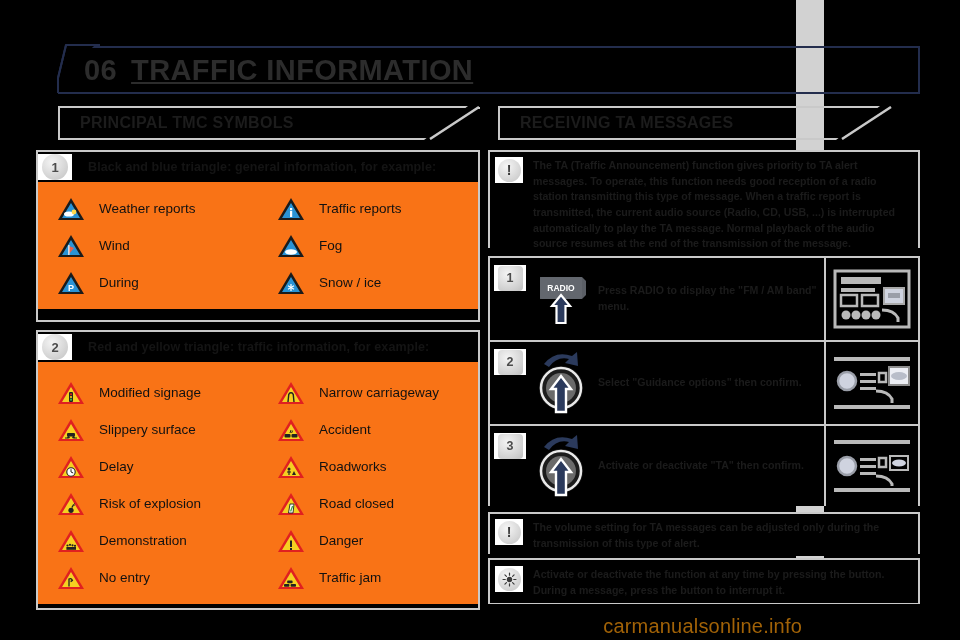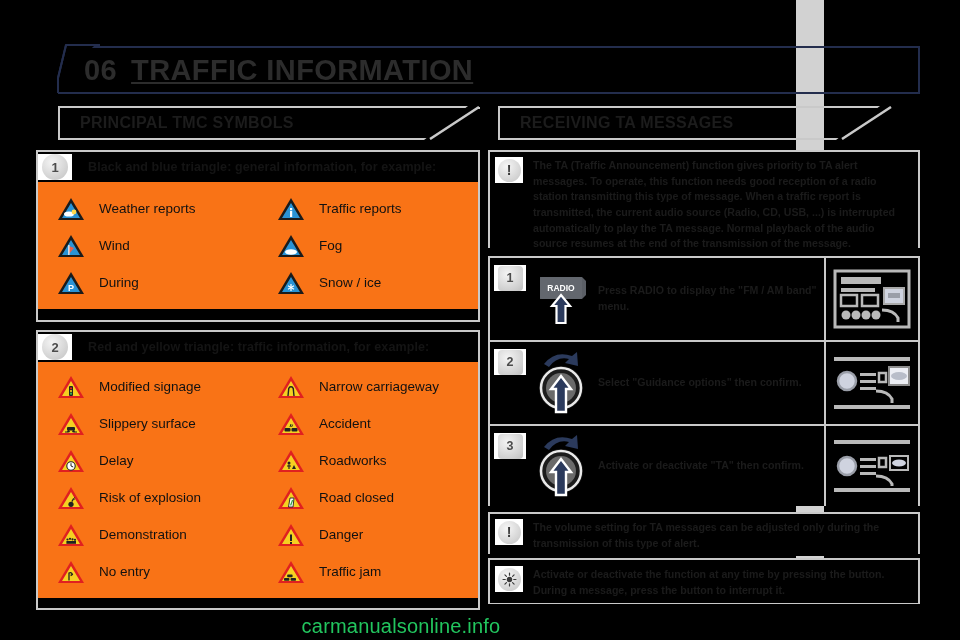--- a/index.html
+++ b/index.html
@@ -166,22 +166,22 @@
   }
   .step-thumb {
     width: 94px; flex: 0 0 auto;
     border-left: 2px solid #c9c9c9;
     display: flex; align-items: center; justify-content: center;
     background: #000;
   }
   .watermark {
     position: absolute;
     left: 0; right: 0; bottom: 2px;
-    text-align: center;
-    color: #22c55e;
+    text-align: right;
+    color: #a16207;
     font-size: 20px;
     letter-spacing: 0.2px;
   }
   .wm-inner { margin-right: 22px; }
 </style>
 </head>
 <body>
 
 <div id="page">
 
@@ -279,21 +279,21 @@
     </div>
   </div>
 
   <div class="panel" style="left:36px; top:330px; width:444px; height:280px;">
     <div class="row-head">
       <div class="badge">
         <i>2</i>
       </div>
       <div class="row-head-label">Red and yellow triangle: traffic information, for example:</div>
     </div>
-    <div class="symbol-grid" style="padding-top:6px;">
+    <div class="symbol-grid" style="padding-top:12px;">
 
       <div class="symbol">
         <svg class="tri" viewBox="0 0 30 26">
           <path d="M15 2 L28 24 L2 24 Z" fill="#e02020"></path>
           <path d="M15 7 L24 22 L6 22 Z" fill="#f5d021"></path>
           <rect x="13" y="12" width="4" height="10" rx="1" fill="#222"></rect>
           <circle cx="15" cy="14.3" r="1.1" fill="#e02020"></circle>
           <circle cx="15" cy="17" r="1.1" fill="#f5d021"></circle>
           <circle cx="15" cy="19.7" r="1.1" fill="#39b54a"></circle>
         </svg>

